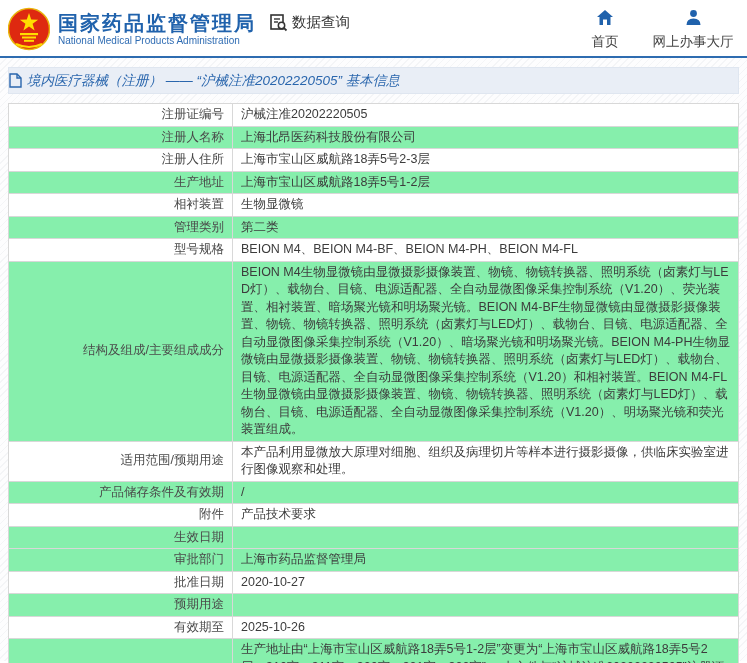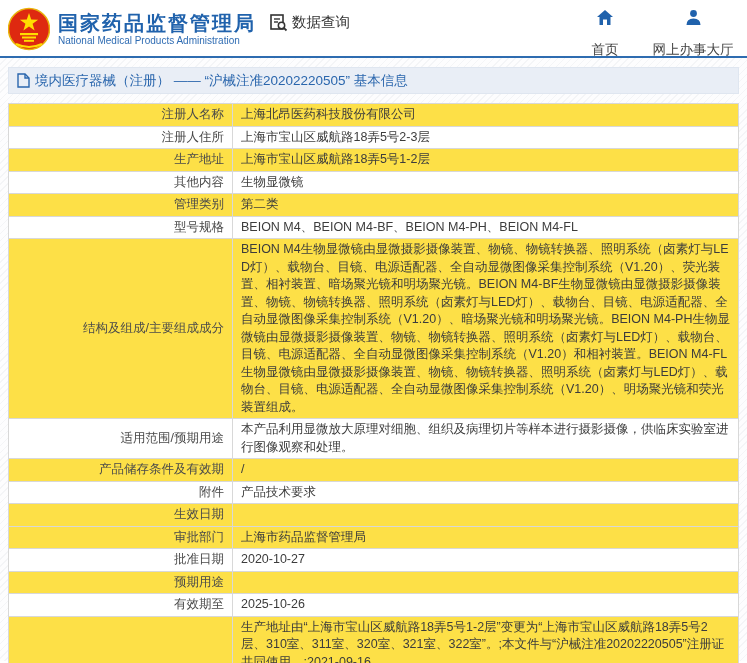--- a/index.html
+++ b/index.html
@@ -19,45 +19,45 @@
 
   .data-query {
     position:absolute; left:237px; top:13px; display:flex; align-items:center;
     font-size:14.5px; color:#333; cursor:pointer;margin-left:32px;
   }
   .data-query svg { margin-right:4px; }
 
   .top-nav { position:absolute; right:10px; top:6px; display:flex; }
   .top-nav-item { width:88px; text-align:center; cursor:pointer; }
   .top-nav-item .nav-ico { height:20px; display:flex; justify-content:center; align-items:flex-end; }
-  .top-nav-item .nav-lbl { font-size:13.5px; color:#444; margin-top:16px; line-height:16px; }
+  .top-nav-item .nav-lbl { font-size:13.5px; color:#444; margin-top:8px; line-height:16px; }
 
   
   .page-body {
     height:603px;
     background:repeating-linear-gradient(135deg,#fdfdfe 0 4px,#f4f5f7 4px 5px);
     padding:9px 8px 0 8px;
   }
 
   .breadcrumb {
     height:27px; background:#e9eef6; border:1px solid #dfe6f0;
-    display:flex; align-items:center; padding-left:8px;
-    color:#2a66ad; font-size:13.5px;
+    display:flex; align-items:center; padding-left:0;
+    color:#2a66ad; font-size:13.5px;font-style:italic;
   }
   .breadcrumb svg { margin-right:5px; }
 
   
   table.info { width:100%; border-collapse:collapse; margin-top:9px; background:#fff; table-layout:fixed; }
   table.info td {
     border:1px solid #d8d8d8; font-size:12.5px; line-height:17.5px;
     padding:2px 8px; vertical-align:middle; word-break:break-all;
   }
   td.lbl { width:224px; text-align:right; color:#4a4a4a; }
   td.val { text-align:left; color:#3c3c3c; }
-  tr.alt td { background:#fde047; }
+  tr.alt td { background:#86efac; }
   tr td { background:#fff; }
 </style>
 </head>
 <body>
 
 <div class="header">
   <div class="brand">
     <svg class="emblem" viewBox="0 0 42 46">
       <circle cx="21" cy="23" r="20.5" fill="#de2910" stroke="#e8b30a" stroke-width="1.5"></circle>
       <polygon fill="#ffde00" points="21,7 23.2,13.6 30.1,13.7 24.6,17.8 26.6,24.4 21,20.4 15.4,24.4 17.4,17.8 11.9,13.7 18.8,13.6"></polygon>
@@ -113,38 +113,42 @@
     </svg>
     <span>境内医疗器械（注册） —— “沪械注准20202220505” 基本信息</span>
   </div>
 
   <table class="info">
     <colgroup>
         <col style="width:224px">
         <col>
       </colgroup>
     <tbody>
+  <tr>
+    <td class="lbl"><span class="label-text">注册证编号</span></td>
+    <td class="val">沪械注准20202220505</td>
+  </tr>
 
   <tr class="alt">
     <td class="lbl"><span class="label-text">注册人名称</span></td>
     <td class="val">上海北昂医药科技股份有限公司</td>
   </tr>
 
   <tr>
     <td class="lbl"><span class="label-text">注册人住所</span></td>
     <td class="val">上海市宝山区威航路18弄5号2-3层</td>
   </tr>
 
   <tr class="alt">
     <td class="lbl"><span class="label-text">生产地址</span></td>
     <td class="val">上海市宝山区威航路18弄5号1-2层</td>
   </tr>
 
   <tr>
-    <td class="lbl"><span class="label-text">其他内容</span></td>
+    <td class="lbl"><span class="label-text">相衬装置</span></td>
     <td class="val">生物显微镜</td>
   </tr>
 
   <tr class="alt">
     <td class="lbl"><span class="label-text">管理类别</span></td>
     <td class="val">第二类</td>
   </tr>
 
   <tr>
     <td class="lbl"><span class="label-text">型号规格</span></td>

